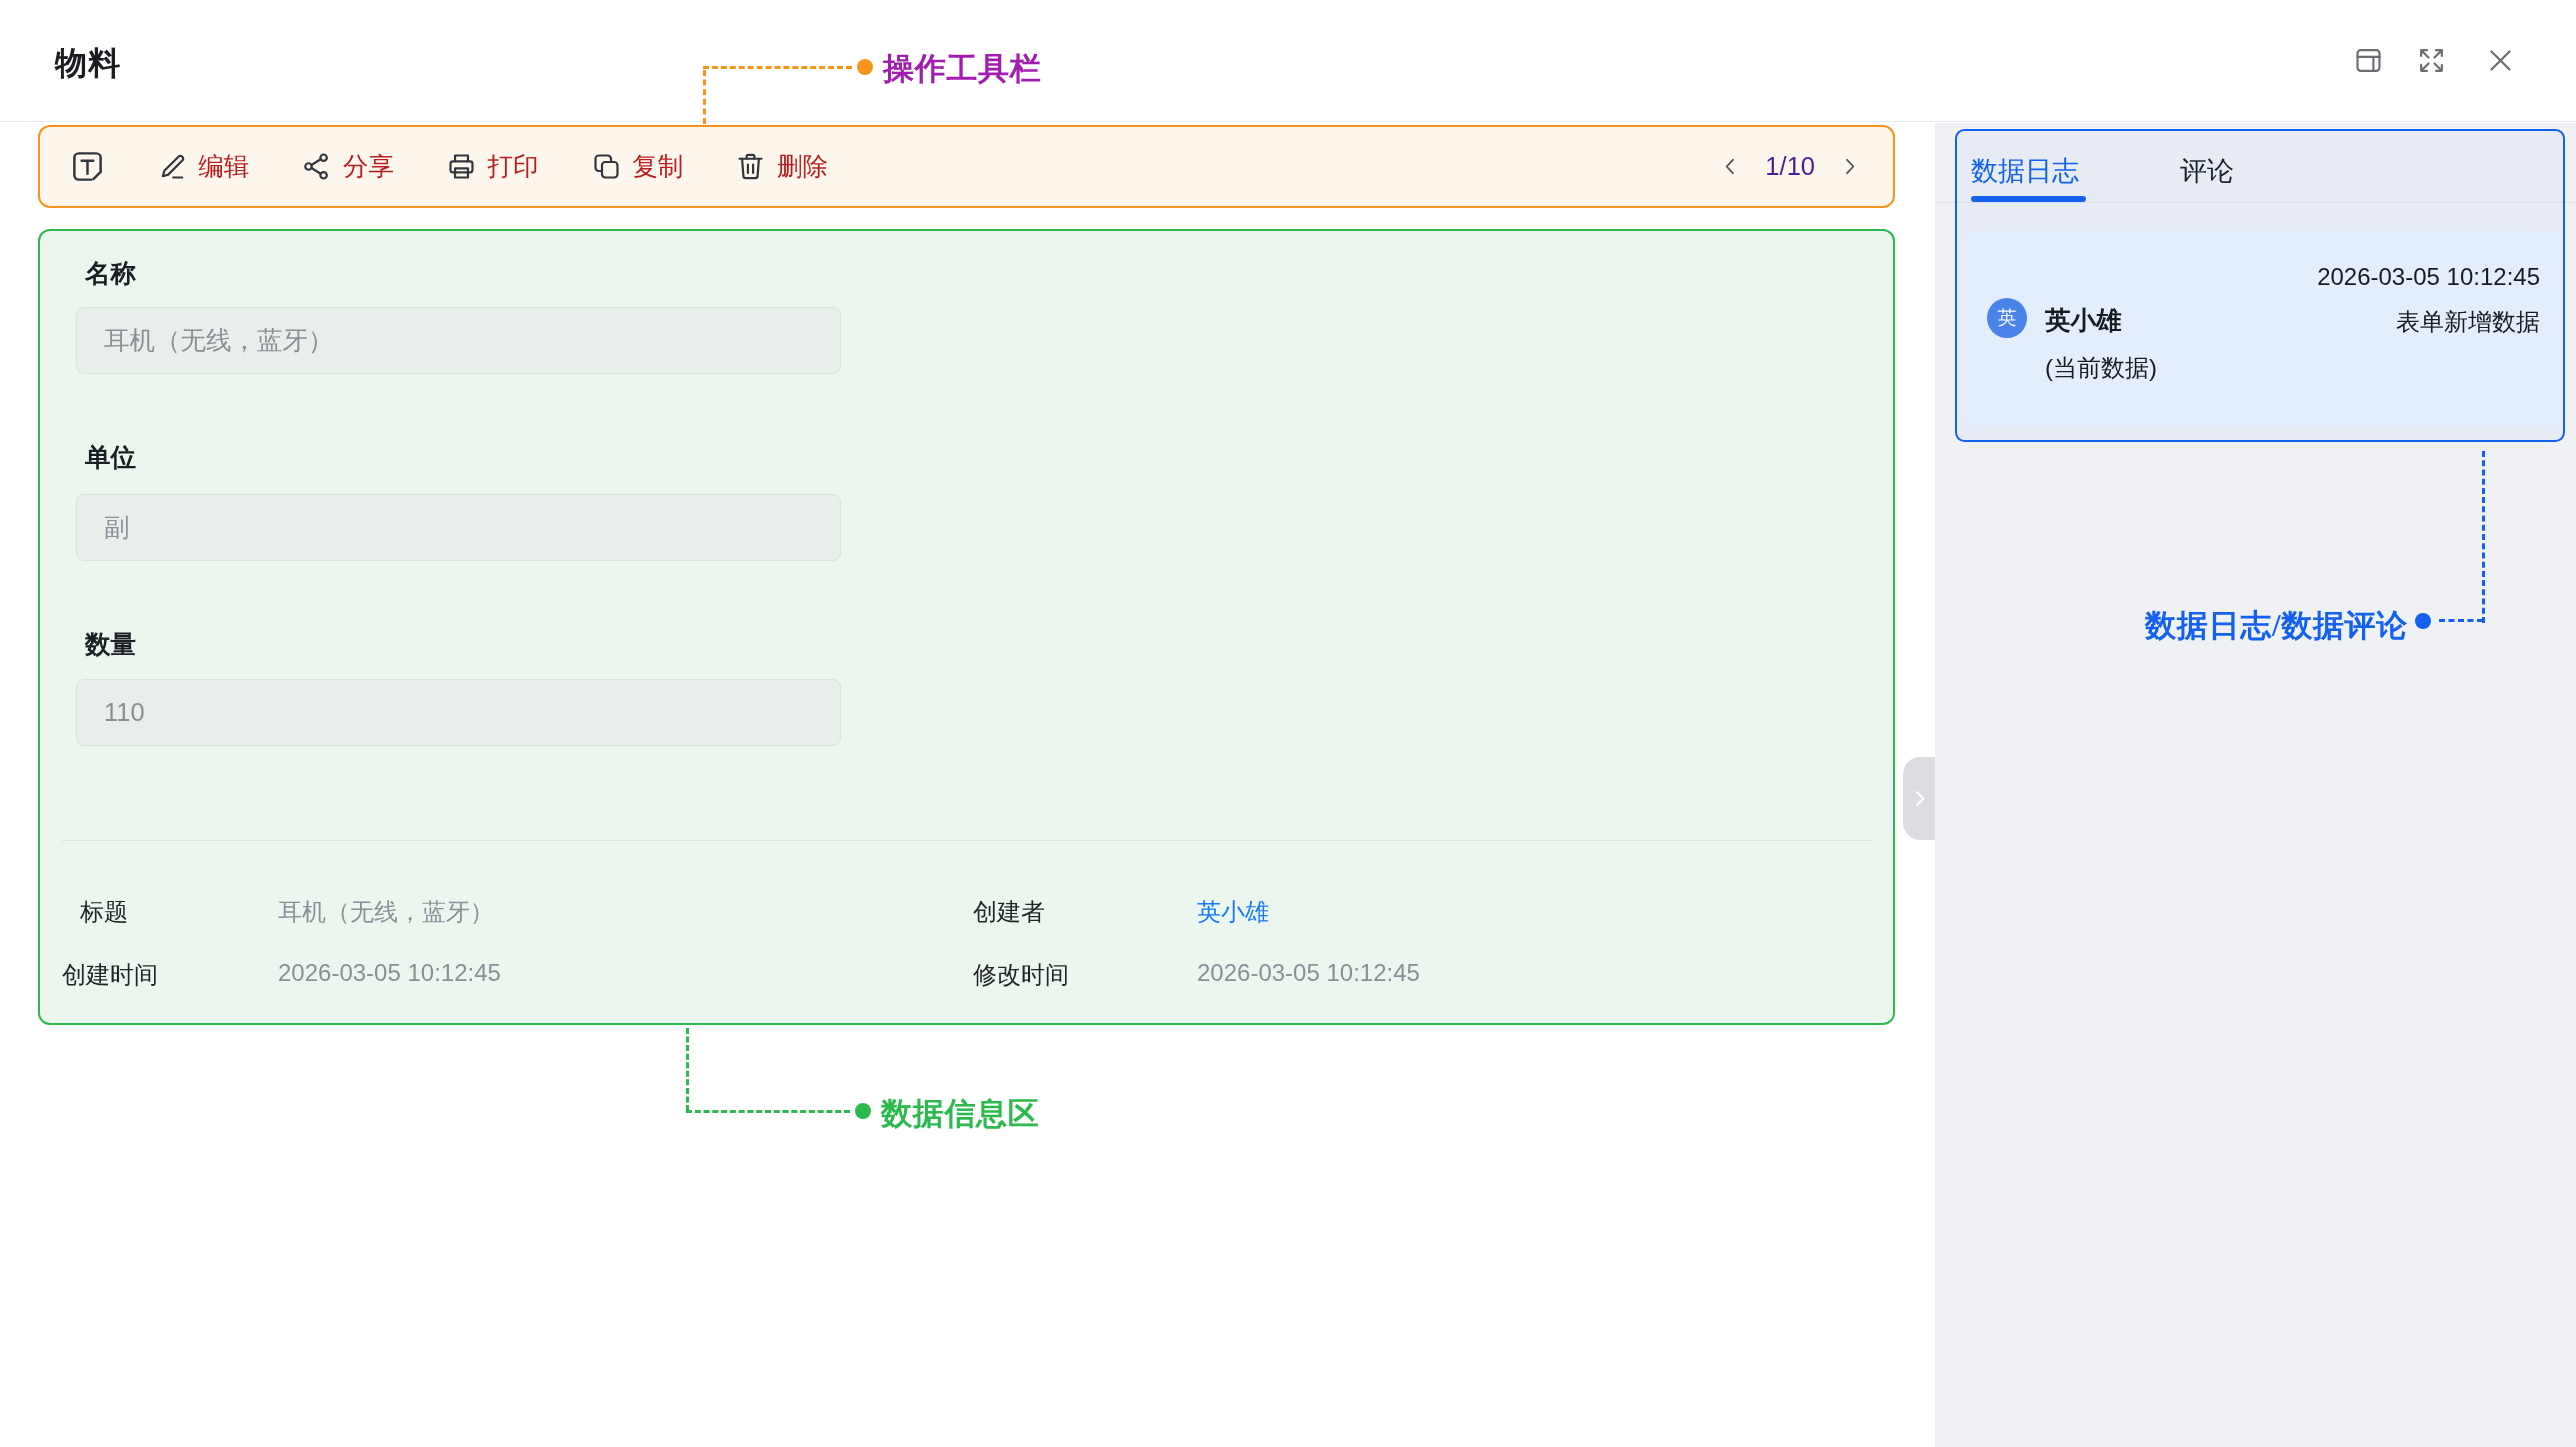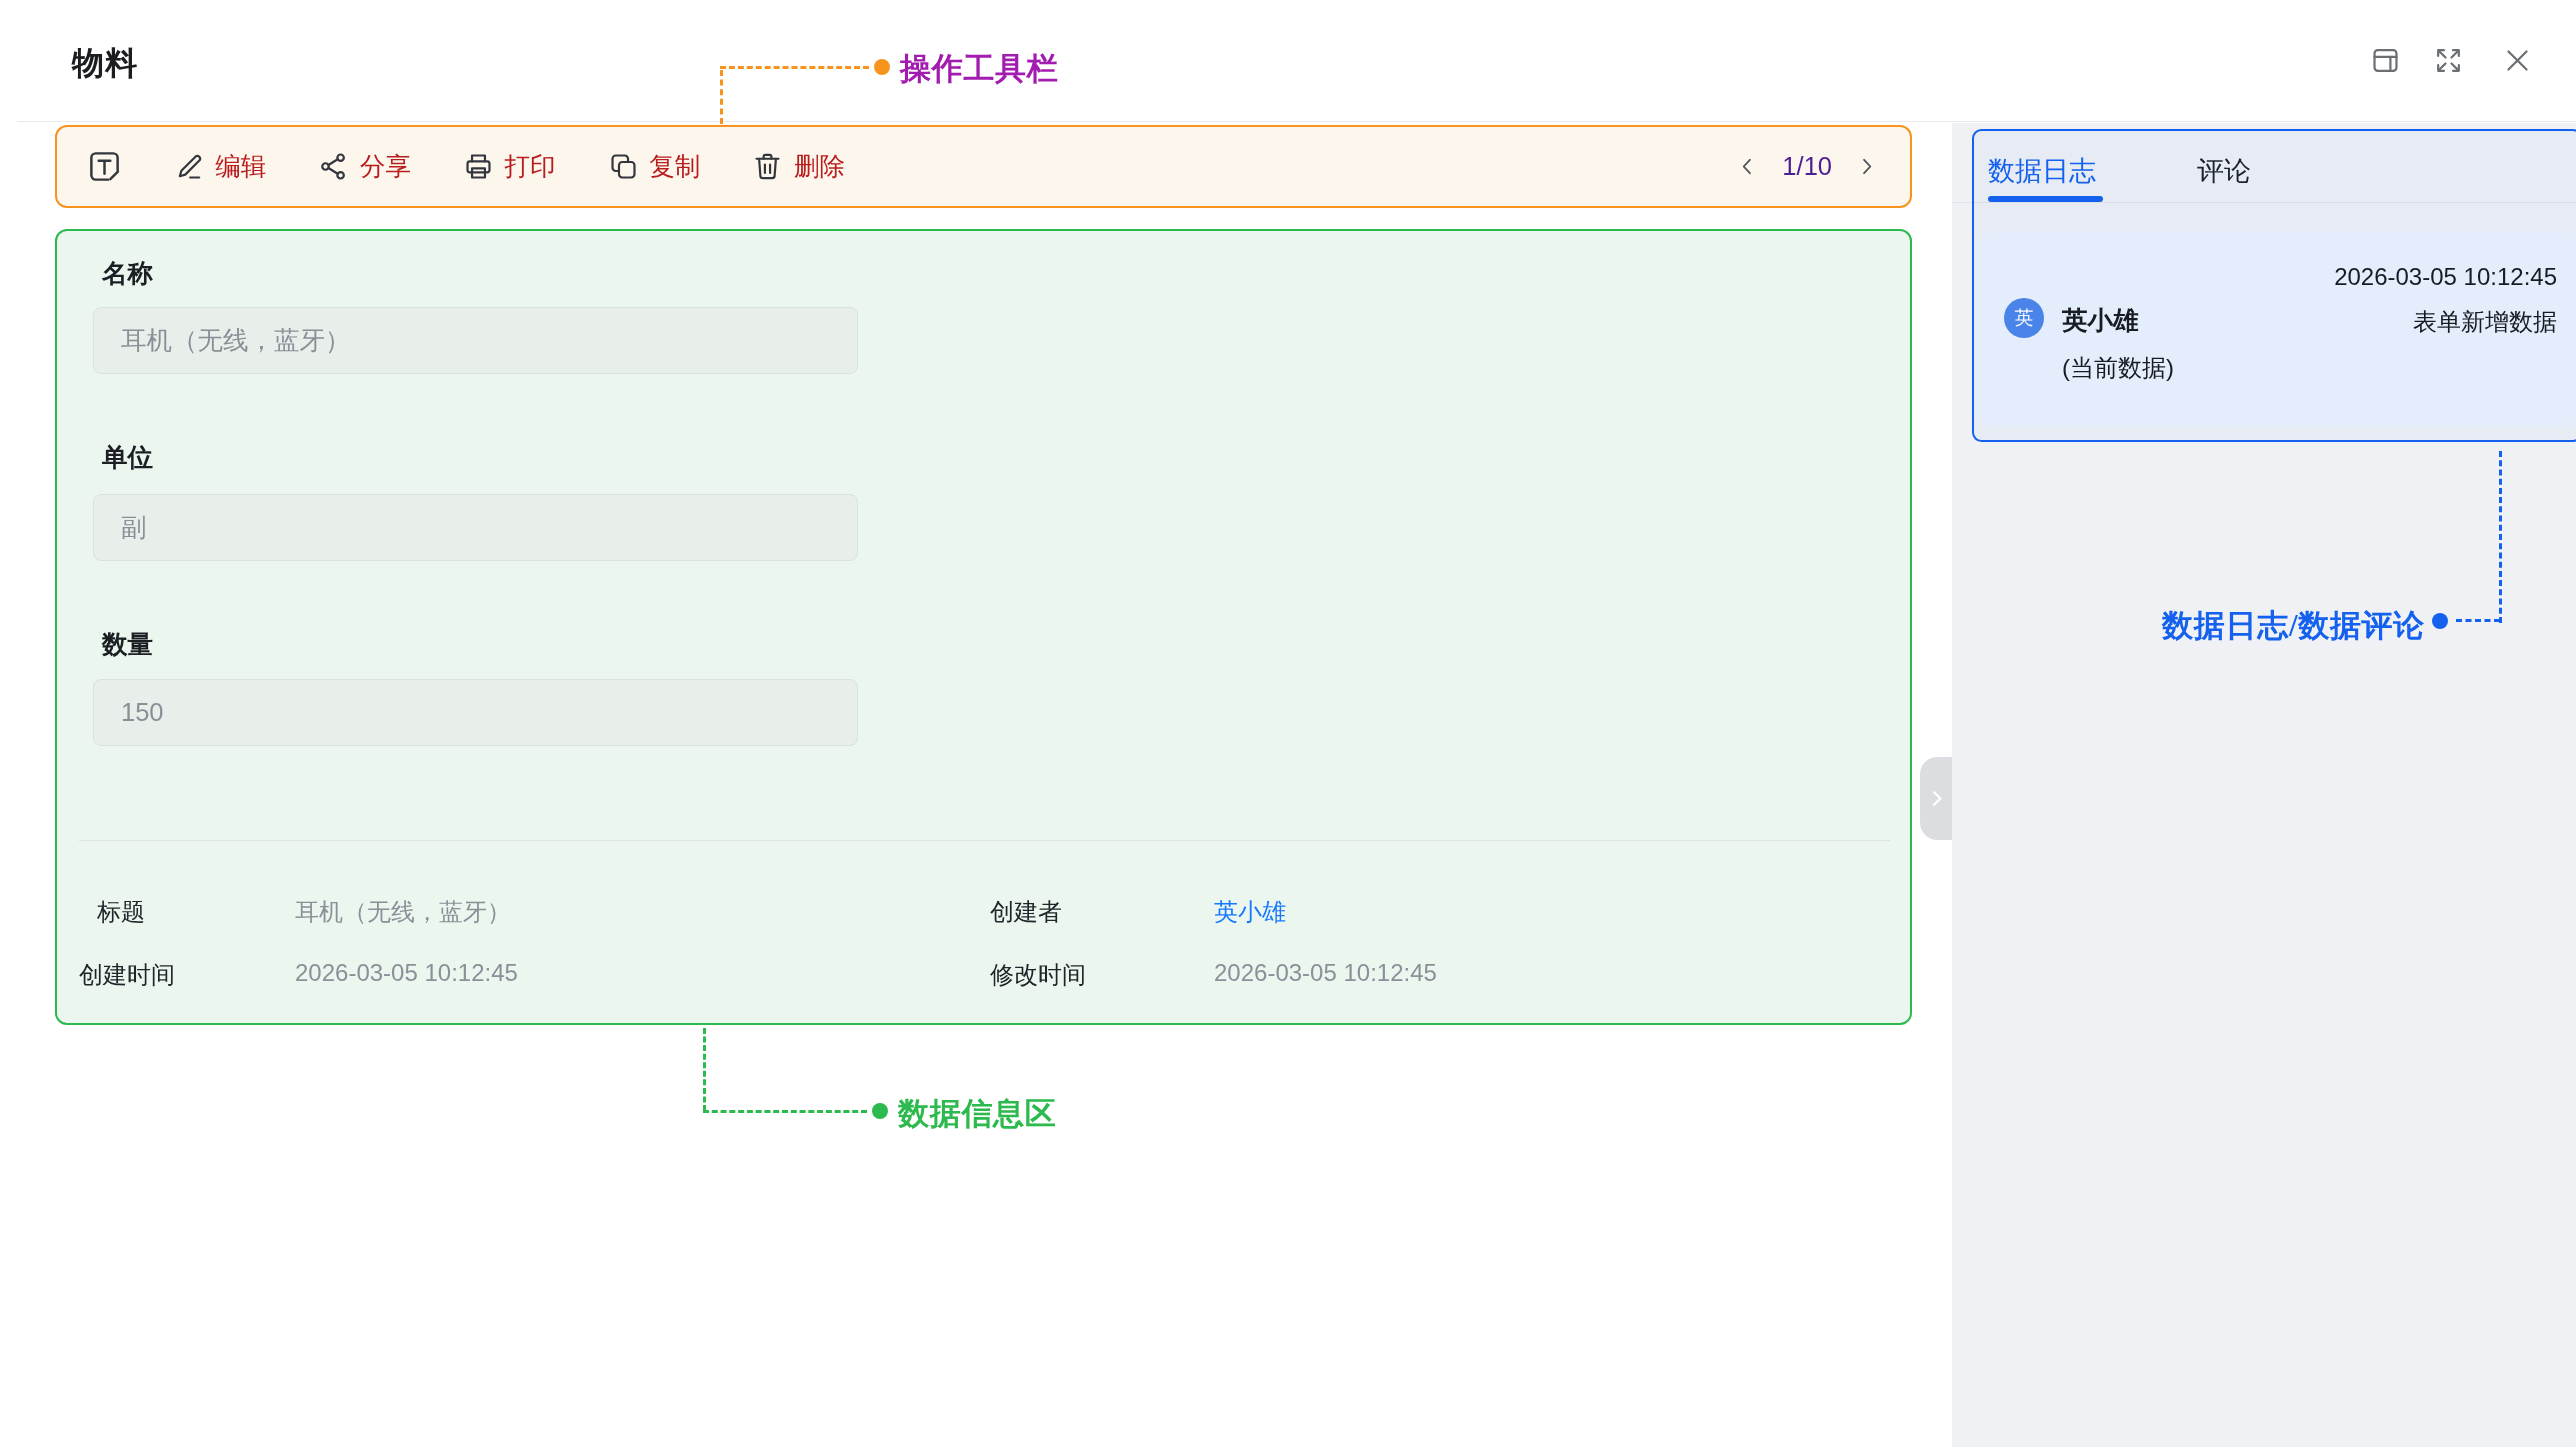--- a/index.html
+++ b/index.html
@@ -1,18 +1,18 @@
 <!DOCTYPE html>
 <html style="font-size:10.7px"><head>
 <meta charset="utf-8">
 <style>
   html,body{margin:0;padding:0;background:#ffffff;}
   .screen{position:relative;width:2576px;height:1448px;background:#ffffff;overflow:hidden;
           font-family:"Liberation Sans","DejaVu Sans",sans-serif;color:#1f2329;}
-  .abs{position:absolute;margin-left:17px;}
+  .abs{position:absolute;}
 
   
   .page-title{left:55px;top:42px;font-size:32px;font-weight:bold;color:#1b1d21;letter-spacing:1.3px;}
   .win-btn{width:34px;height:34px;top:43px;color:#6b6f74;cursor:pointer;display:flex;align-items:center;justify-content:center;}
   .win-btn svg{width:31px;height:31px;}
   .header-divider{left:0;top:121px;width:2576px;height:1.3px;background:#e9eaec;}
 
   
   .toolbar{left:38px;top:125px;width:1857px;height:83px;box-sizing:border-box;
            border:2.7px solid #f7941e;border-radius:12px;background:#fcf6ed;
@@ -223,21 +223,21 @@
 
   <div class="abs form-box"></div>
 
   <div class="abs field-label" style="left:85px;top:256px;">名称</div>
   <div class="abs field-input" style="left:76px;top:307px;">耳机（无线，蓝牙）</div>
 
   <div class="abs field-label" style="left:85px;top:440px;">单位</div>
   <div class="abs field-input" style="left:76px;top:494px;">副</div>
 
   <div class="abs field-label" style="left:85px;top:627px;">数量</div>
-  <div class="abs field-input" style="left:76px;top:679px;">150</div>
+  <div class="abs field-input" style="left:76px;top:679px;">110</div>
 
   <div class="abs form-divider"></div>
 
   <div class="abs meta-label" style="left:80px;top:896px;">标题</div>
   <div class="abs meta-value" style="left:278px;top:896px;">耳机（无线，蓝牙）</div>
   <div class="abs meta-label" style="left:973px;top:896px;">创建者</div>
   <div class="abs meta-link" style="left:1197px;top:896px;">英小雄</div>
 
   <div class="abs meta-label" style="left:62px;top:959px;">创建时间</div>
   <div class="abs meta-value" style="left:278px;top:959px;">2026-03-05 10:12:45</div>

